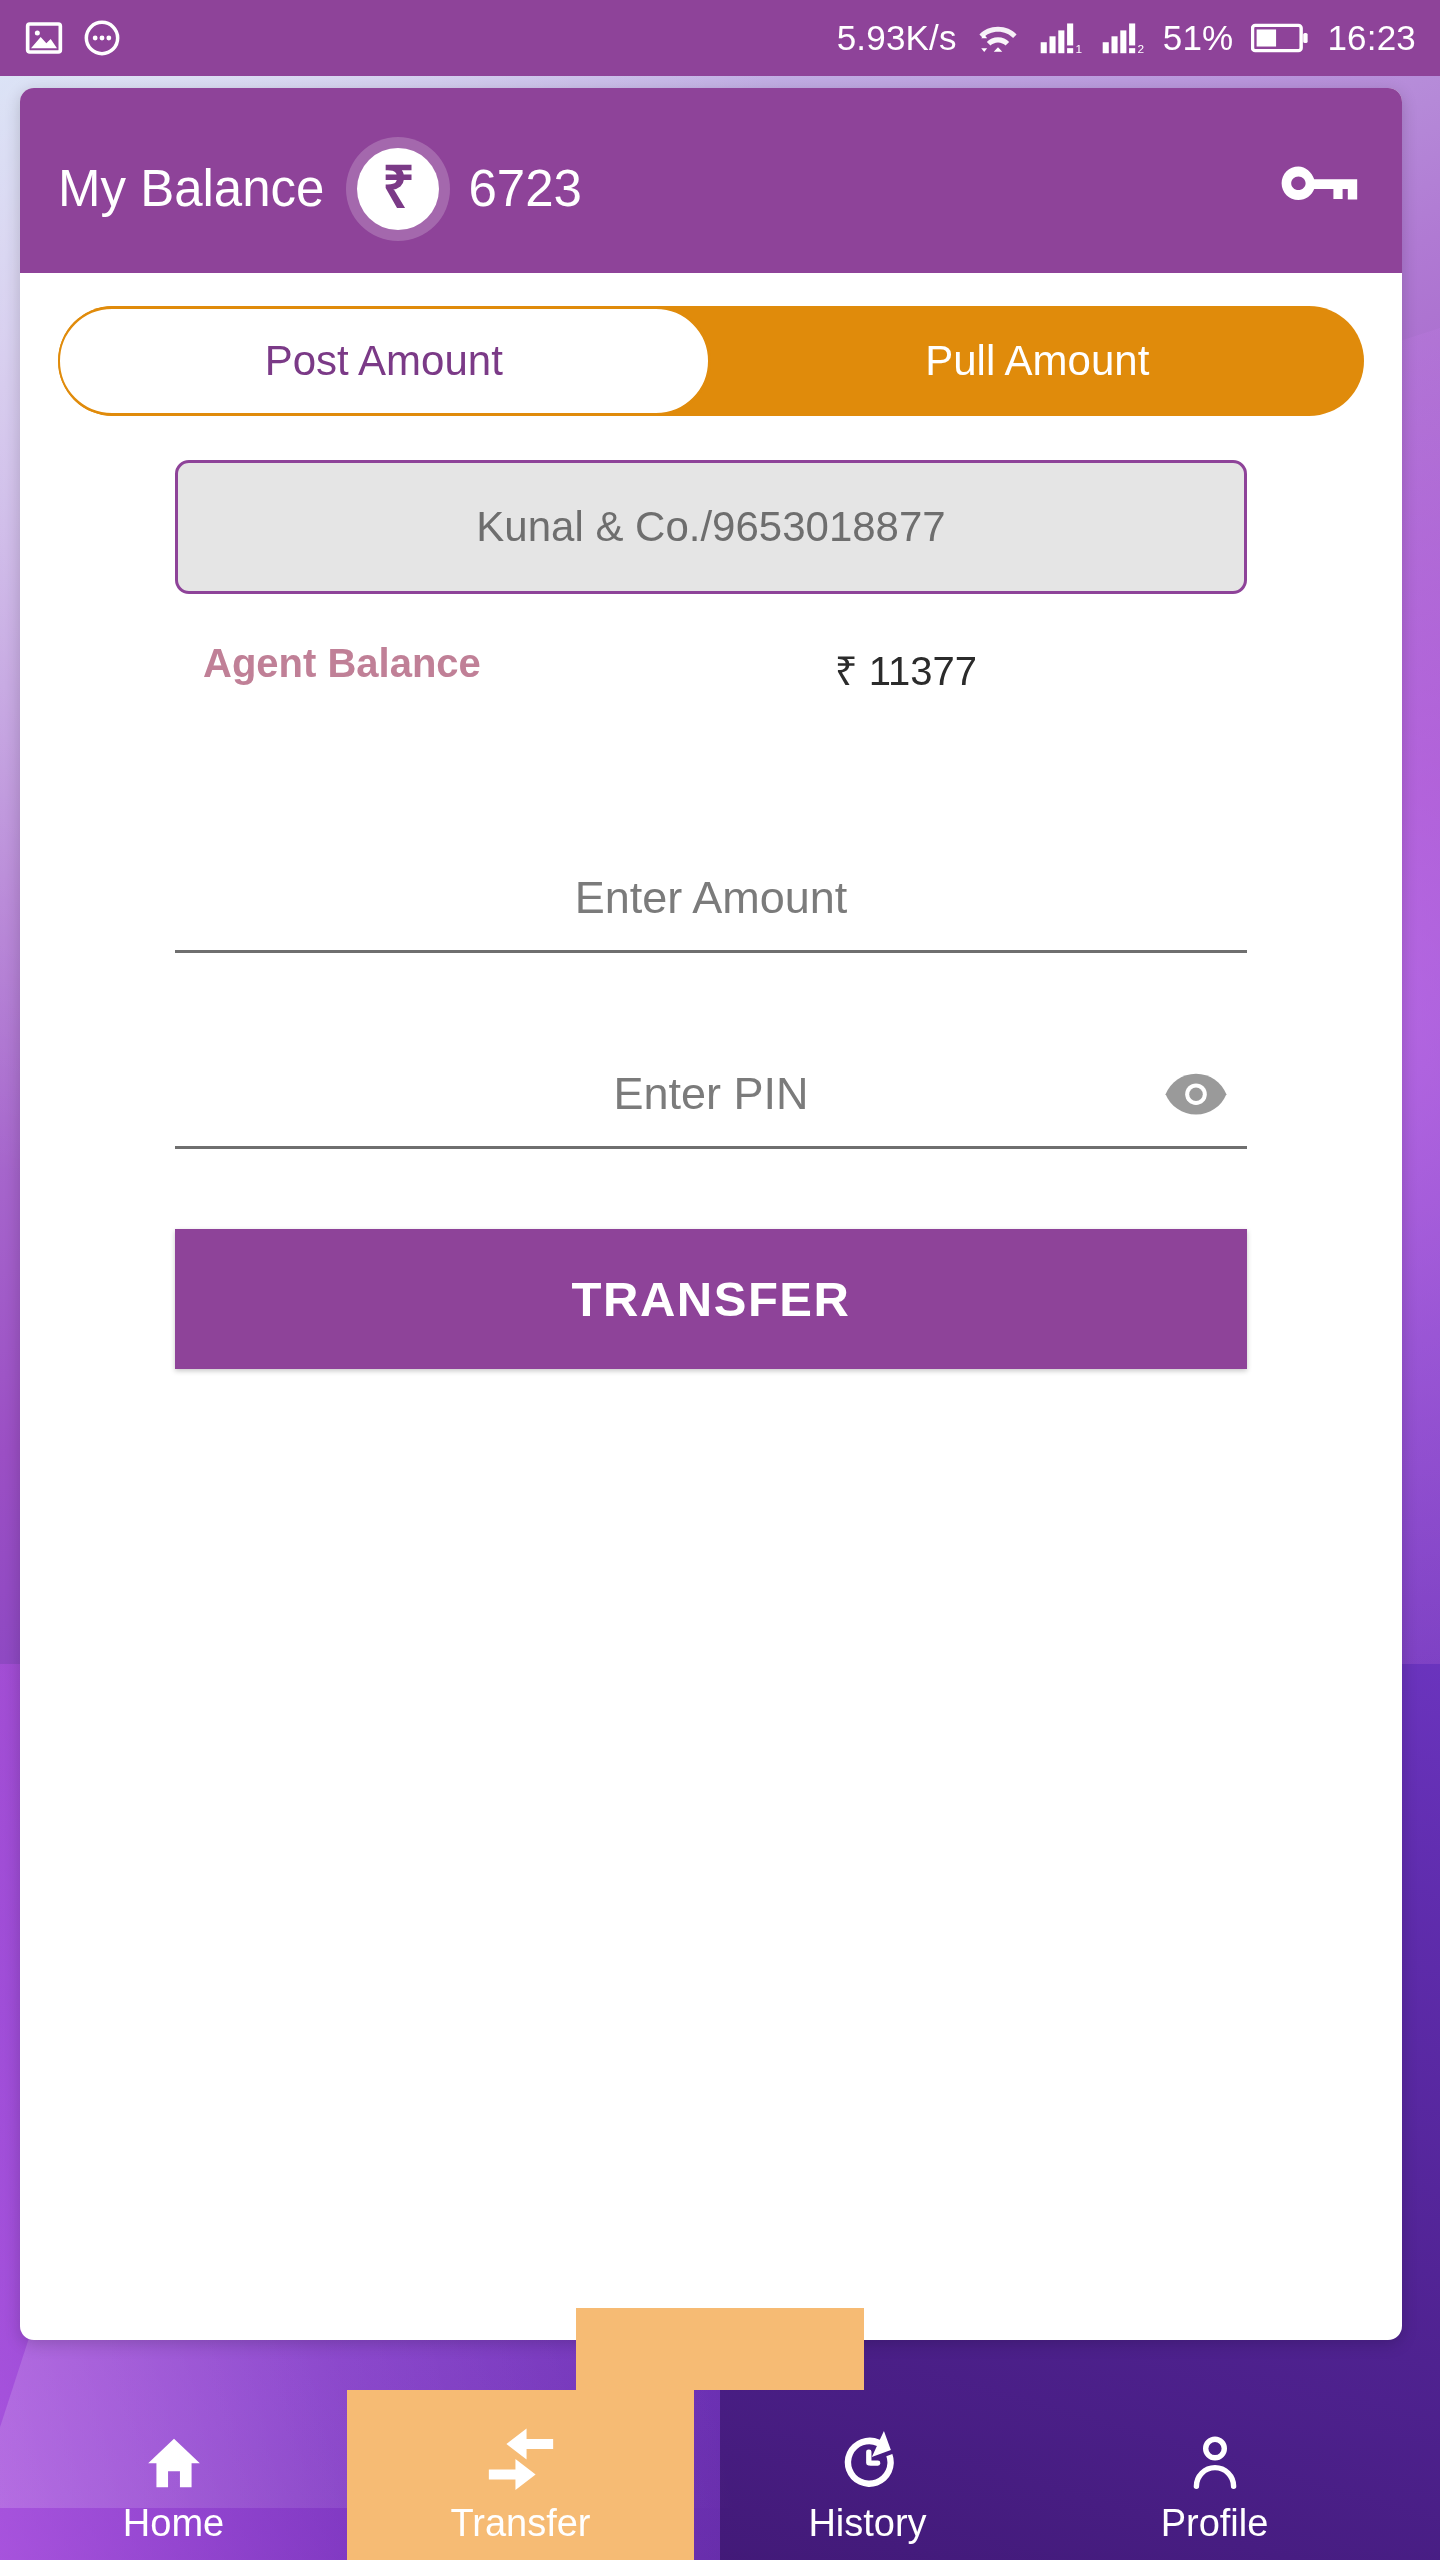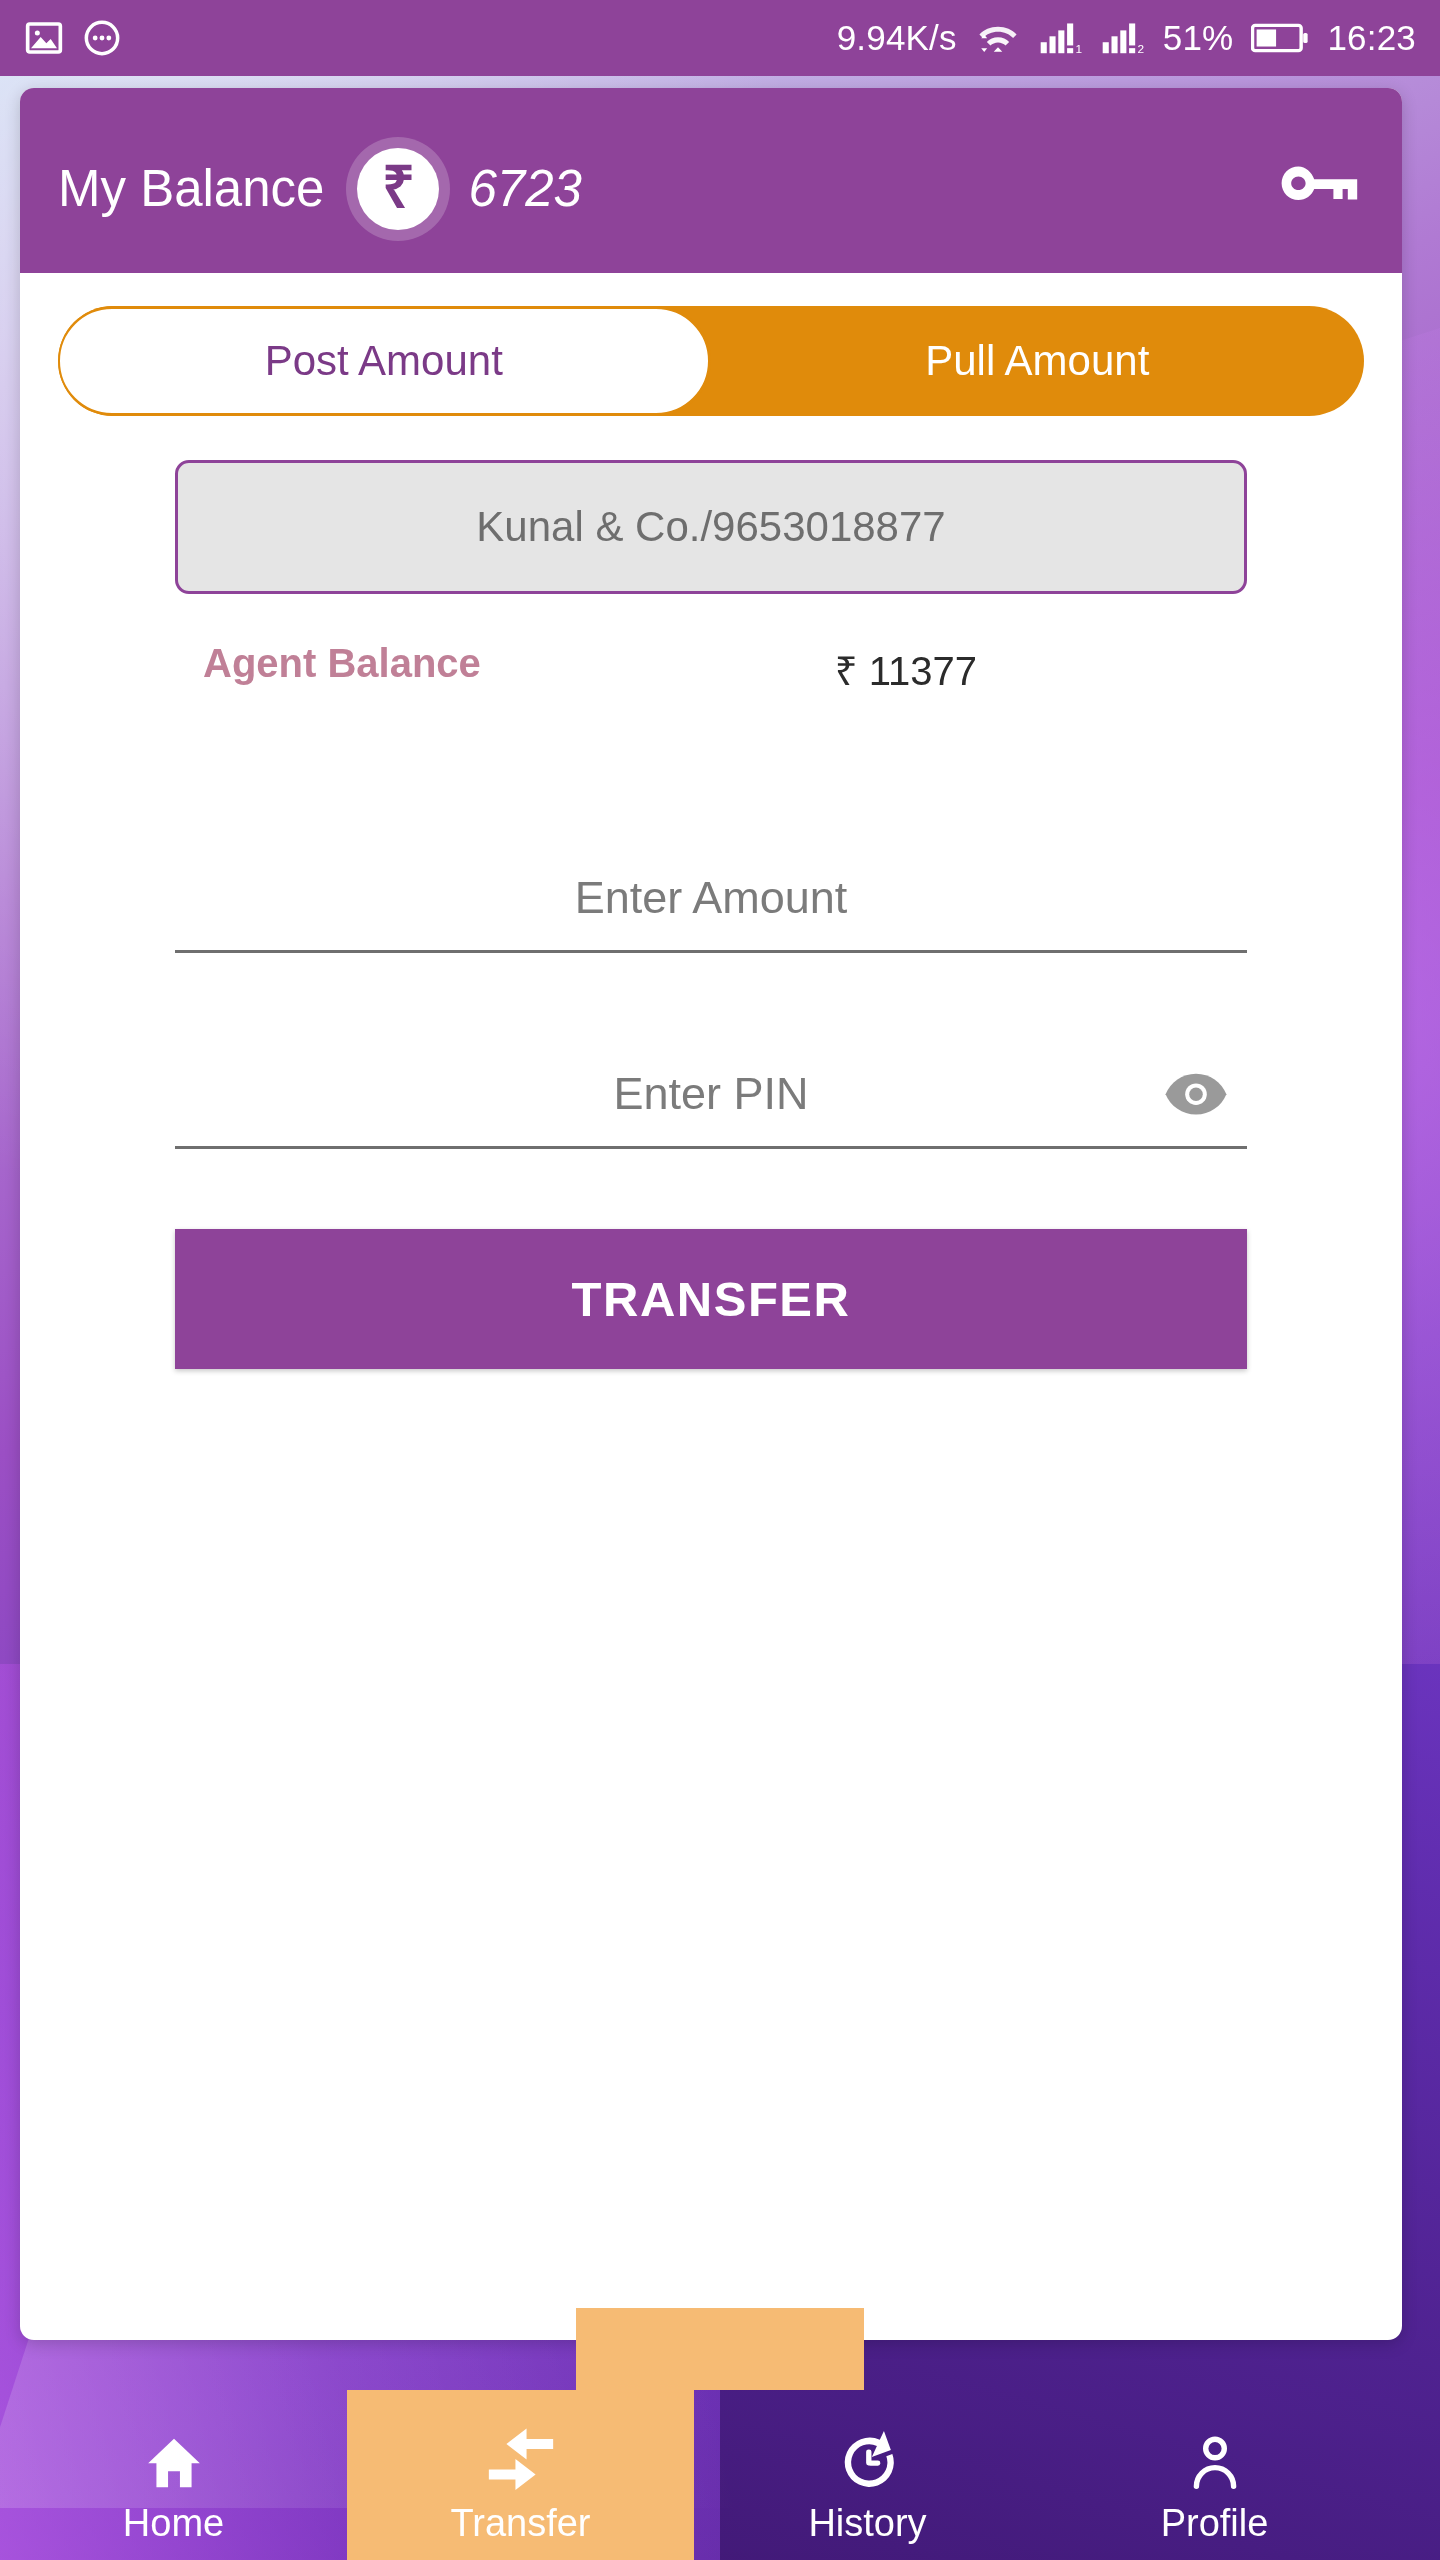--- a/index.html
+++ b/index.html
@@ -81,21 +81,21 @@
     display:flex; align-items:center; justify-content:center;
     flex:0 0 auto;
   }
   #appbar .rupee-badge .inner {
     width:82px; height:82px; border-radius:50%;
     background:#ffffff;
     display:flex; align-items:center; justify-content:center;
     color:#7b3a87; font-size:58px; font-weight:700; line-height:1;
     padding-bottom:4px;
   }
-  #appbar .amount { font-size:51px; color:#ffffff; margin-left:6px;font-style:italic; }
+  #appbar .amount { font-size:51px; color:#ffffff; margin-left:6px; }
   #appbar .key-btn { margin-left:auto; display:flex; align-items:center; }
 
   
   #content { padding:0 0 4px 0; }
 
   
   #tabs {
     margin:33px 38px 0 38px;
     height:110px;
     background:#e08b0b;
@@ -224,21 +224,21 @@
     <span class="sb-icon">
       <svg width="40" height="40" viewBox="0 0 24 24">
         <circle cx="12" cy="12" r="9.4" fill="none" stroke="#fff" stroke-width="2.1"></circle>
         <circle cx="7.9" cy="12" r="1.45" fill="#fff"></circle>
         <circle cx="12" cy="12" r="1.45" fill="#fff"></circle>
         <circle cx="16.1" cy="12" r="1.45" fill="#fff"></circle>
       </svg>
     </span>
   </div>
   <div class="sb-right">
-    <span class="sb-text">9.94K/s</span>
+    <span class="sb-text">5.93K/s</span>
     <span class="sb-icon">
       <svg width="46" height="38" viewBox="0 0 28 22">
         <path d="M14 4.2c4.6 0 8.7 1.9 11.3 4.6l-2.1 2.2C21 8.7 17.7 7.2 14 7.2S7 8.7 4.8 11L2.7 8.8C5.3 6.1 9.4 4.2 14 4.2z" fill="#fff" opacity="0.92"></path>
         <path d="M14 10.6c2.7 0 5.2 1.1 6.8 2.8l-2.2 2.2c-1.1-1.1-2.8-1.9-4.6-1.9s-3.5.8-4.6 1.9l-2.2-2.2c1.6-1.7 4.1-2.8 6.8-2.8z" fill="#fff" opacity="0.95"></path>
         <path d="M14 16.6l2.6 2.7h-5.2z" fill="#fff"></path>
         <path d="M5.6 8.9 L7.4 11.2 L3.8 11.2 Z" fill="#fff"></path>
         <path d="M5.6 19.5 L3.8 17.2 L7.4 17.2 Z" fill="#fff"></path>
       </svg>
     </span>
     <span class="sb-icon">

